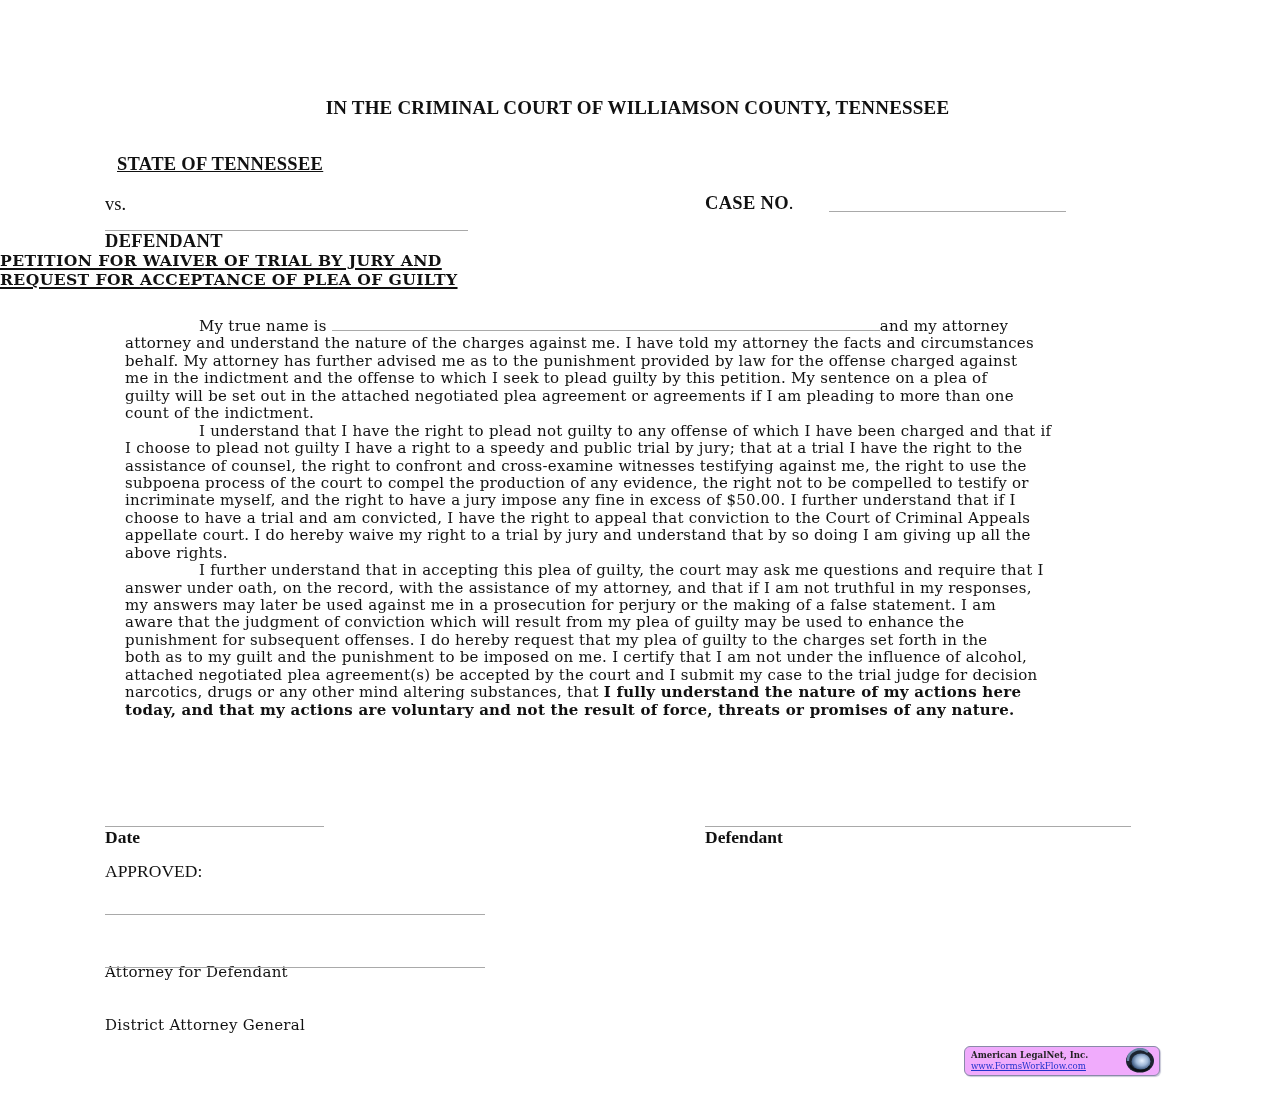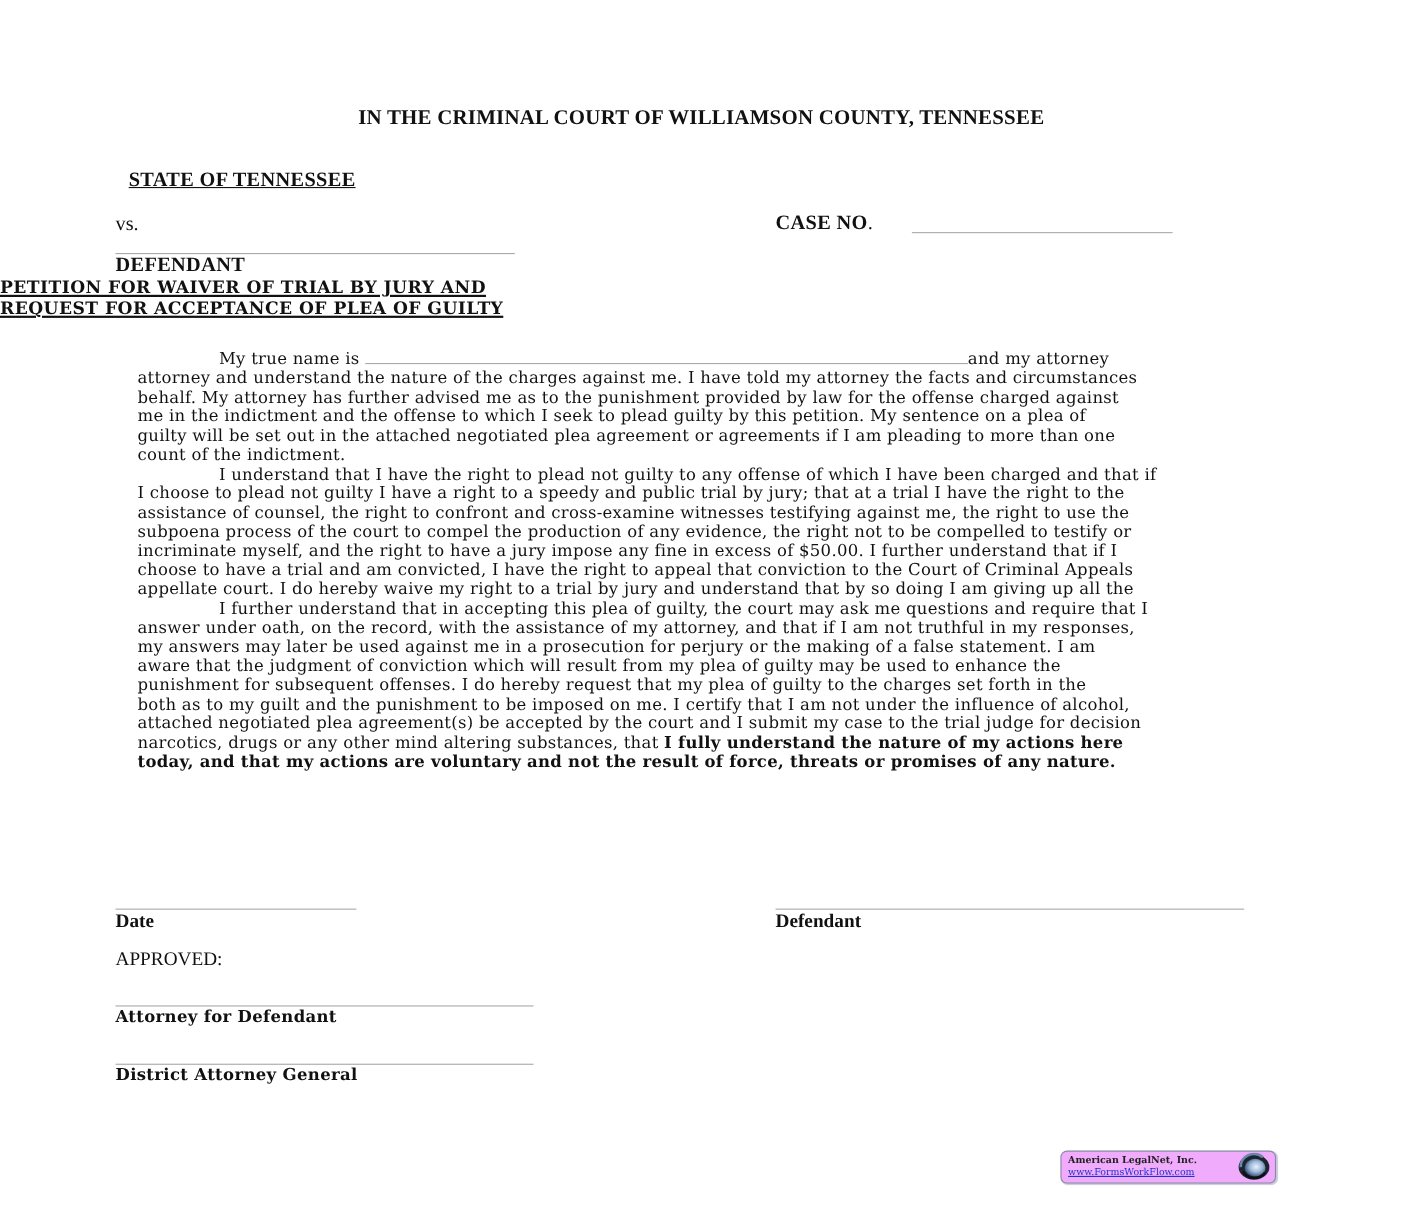--- a/index.html
+++ b/index.html
@@ -72,23 +72,24 @@
       vertical-align: baseline;
     }
     .bold { font-weight: bold; }
     .sig-label-tnr {
       font-family: "Liberation Serif", serif;
       font-weight: bold;
       font-size: 17.5px;
     }
     .sig-label-dv {
       font-family: "DejaVu Serif", serif;
-      font-weight: bold;
+      font-weight: normal;
       font-size: 15px;
       letter-spacing: 0.3px;
+      margin-top: 48px;
     }
     .logo-box {
       left: 964px; top: 1046px;
       width: 194px; height: 28px;
       border: 1.2px solid #8a8aa8;
       border-radius: 6px;
       box-shadow: 1px 1px 1px #c8c8d8;
       background: #f0abfc;
     }
     .logo-company {
@@ -144,20 +145,21 @@
   <span class="line">guilty will be set out in the attached negotiated plea agreement or agreements if I am pleading to more than one</span>
   <span class="line">count of the indictment.</span>
 
   <span class="line indent">I understand that I have the right to plead not guilty to any offense of which I have been charged and that if</span>
   <span class="line">I choose to plead not guilty I have a right to a speedy and public trial by jury; that at a trial I have the right to the</span>
   <span class="line">assistance of counsel, the right to confront and cross-examine witnesses testifying against me, the right to use the</span>
   <span class="line">subpoena process of the court to compel the production of any evidence, the right not to be compelled to testify or</span>
   <span class="line">incriminate myself, and the right to have a jury impose any fine in excess of $50.00.  I further understand that if I</span>
   <span class="line">choose to have a trial and am convicted, I have the right to appeal that conviction to the Court of Criminal Appeals</span>
   <span class="line">appellate court.  I do hereby waive my right to a trial by jury and understand that by so doing I am giving up all the</span>
+  <span class="line">above rights.</span>
 
   <span class="line indent">I further understand that in accepting this plea of guilty, the court may ask me questions and require that I</span>
   <span class="line">answer under oath, on the record, with the assistance of my attorney, and that if I am not truthful in my responses,</span>
   <span class="line">my answers may later be used against me in a prosecution for perjury or the making of a false statement.  I am</span>
   <span class="line">aware that the judgment of conviction which will result from my plea of guilty may be used to enhance the</span>
   <span class="line">punishment for subsequent offenses.  I do hereby request that my plea of guilty to the charges set forth in the</span>
   <span class="line">both as to my guilt and the punishment to be imposed on me.  I certify that I am not under the influence of alcohol,</span>
   <span class="line">attached negotiated plea agreement(s) be accepted by the court and I submit my case to the trial judge for decision</span>
   <span class="line"><span>narcotics, drugs or any other mind altering substances, that </span><span class="bold">I fully understand the nature of my actions here</span></span>
   <span class="line bold">today, and that my actions are voluntary and not the result of force, threats or promises of any nature.</span>

